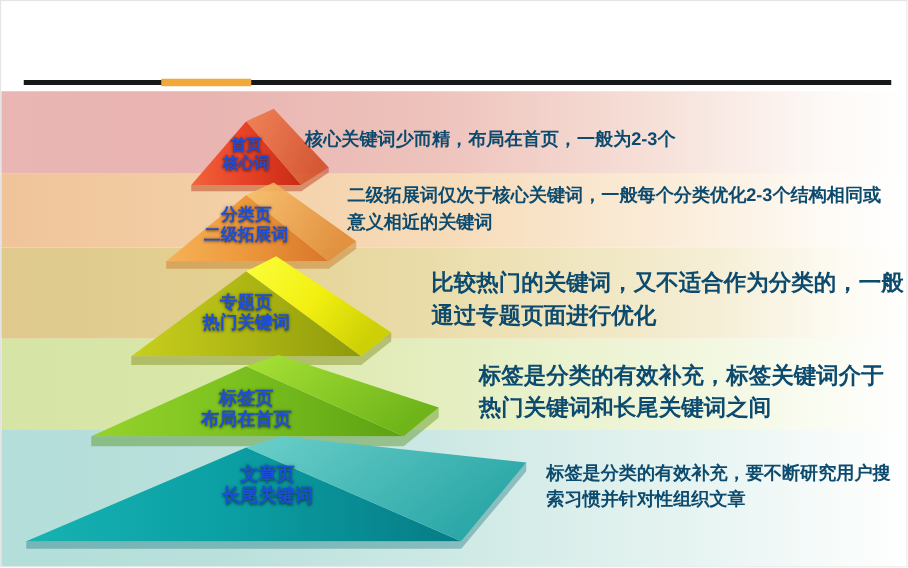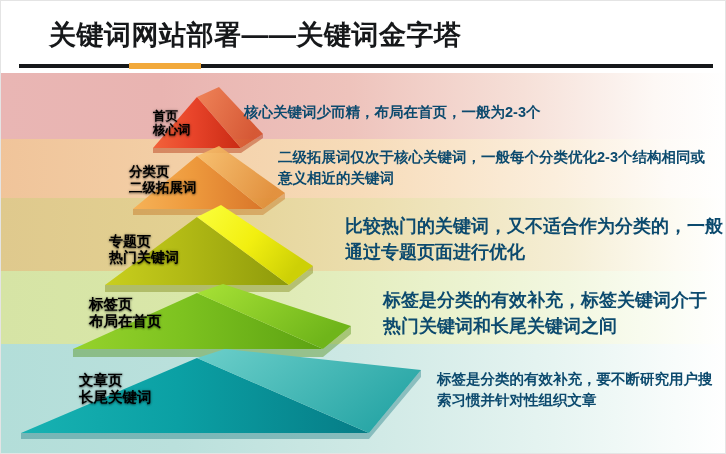--- a/index.html
+++ b/index.html
@@ -47,53 +47,53 @@
   .band-4{top:198px;height:73px;  background:linear-gradient(90deg,#d6e4a5 0%,#d9e7a9 26%,#e6efc3 52%,#f2f7e0 78%,#fbfdf5 93%,#ffffff 100%);}
   .band-5{top:271px;height:111px; background:linear-gradient(90deg,#b3ded9 0%,#bae0dc 24%,#cfe9e5 50%,#e6f4f1 76%,#f8fcfb 93%,#ffffff 100%);}
 
   
   .pyramid{position:absolute;left:0;top:0;width:440px;height:454px;}
   .pyramid svg{display:block;}
 
   
   .tier-label{
     position:absolute;
-    color:#000000;font-weight:bold;
+    color:#1d4ed8;font-weight:bold;
+    text-align:center;
     line-height:1.15;
     text-shadow:0 1px 2px rgba(0,0,0,.45),0 0 3px rgba(0,0,0,.30);
     white-space:nowrap;
   }
   .tier-label .l1{display:block;}
   .tier-label .l2{display:block;}
 
   .tl-1{left:152px;top:108px;width:88px;font-size:12.5px;}
   .tl-2{left:128px;top:163px;width:136px;font-size:13.5px;}
   .tl-3{left:108px;top:232px;width:176px;font-size:14px;}
-  .tl-4{left:88px; top:295px;width:216px;font-size:14.5px;}
+  .tl-4{left:88px; top:311px;width:216px;font-size:14.5px;font-family:Liberation Mono, monospace;}
   .tl-5{left:78px; top:371px;width:270px;font-size:14.5px;}
 
   
   .desc{
     position:absolute;
     color:#0c4a6e;font-weight:bold;
     line-height:1.45;
   }
   .d-1{left:243px;top:101px;width:470px;font-size:14.5px;}
   .d-2{left:277px;top:146px;width:432px;font-size:14.5px;}
   .d-3{left:344px;top:212px;width:388px;font-size:18px;}
   .d-4{left:382px;top:286px;width:336px;font-size:18px;}
   .d-5{left:436px;top:368px;width:282px;font-size:14.5px;}
 </style>
 </head>
 <body>
 
 <div class="slide">
 
   <div class="title-area">
-    <div class="title-text">关键词网站部署——关键词金字塔</div>
     <div class="title-rule"></div>
     <div class="title-rule-accent"></div>
   </div>
 
   <div class="bands">
     <div class="band band-1"></div>
     <div class="band band-2"></div>
     <div class="band band-3"></div>
     <div class="band band-4"></div>
     <div class="band band-5"></div>

